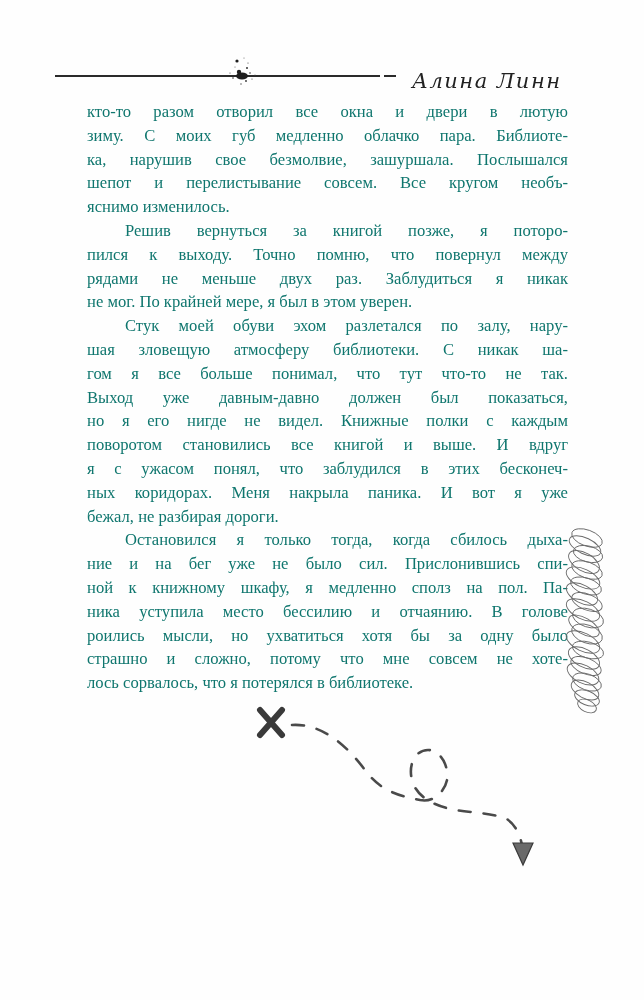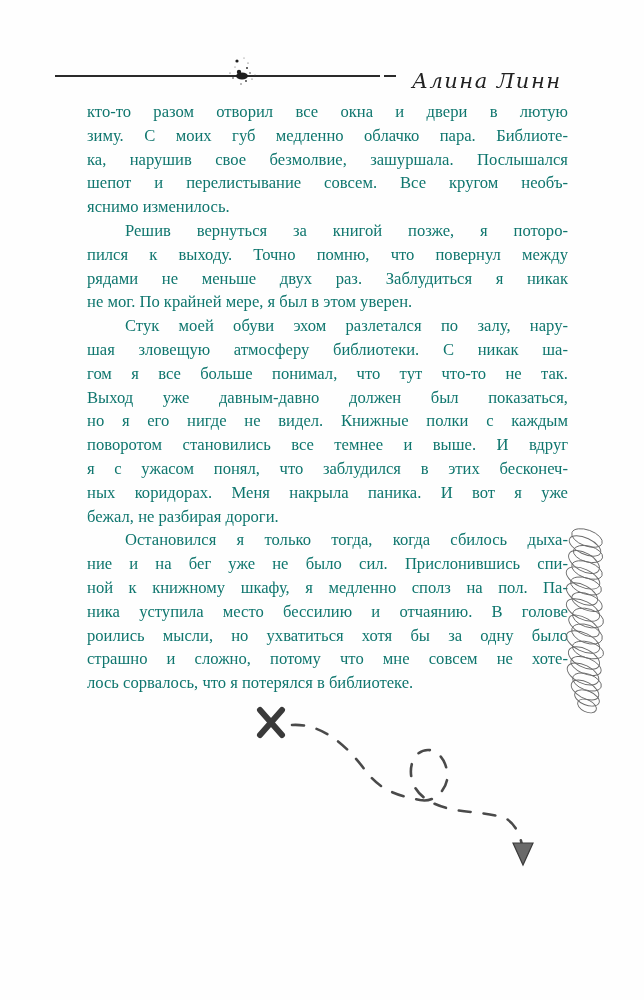--- a/index.html
+++ b/index.html
@@ -58,21 +58,21 @@
       <span class="line">пился к выходу. Точно помню, что повернул между</span>
       <span class="line">рядами не меньше двух раз. Заблудиться я никак</span>
       <span class="line last">не мог. По крайней мере, я был в этом уверен.</span>
     </p>
     <p class="para">
       <span class="line indent">Стук моей обуви эхом разлетался по залу, нару-</span>
       <span class="line">шая зловещую атмосферу библиотеки. С никак ша-</span>
       <span class="line">гом я все больше понимал, что тут что-то не так.</span>
       <span class="line">Выход уже давным-давно должен был показаться,</span>
       <span class="line">но я его нигде не видел. Книжные полки с каждым</span>
-      <span class="line">поворотом становились все темнее и выше. И вдруг</span>
+      <span class="line">поворотом становились все книгой и выше. И вдруг</span>
       <span class="line">я с ужасом понял, что заблудился в этих бесконеч-</span>
       <span class="line">ных коридорах. Меня накрыла паника. И вот я уже</span>
       <span class="line last">бежал, не разбирая дороги.</span>
     </p>
     <p class="para">
       <span class="line indent">Остановился я только тогда, когда сбилось дыха-</span>
       <span class="line">ние и на бег уже не было сил. Прислонившись спи-</span>
       <span class="line">ной к книжному шкафу, я медленно сполз на пол. Па-</span>
       <span class="line">ника уступила место бессилию и отчаянию. В голове</span>
       <span class="line">роились мысли, но ухватиться хотя бы за одну было</span>

